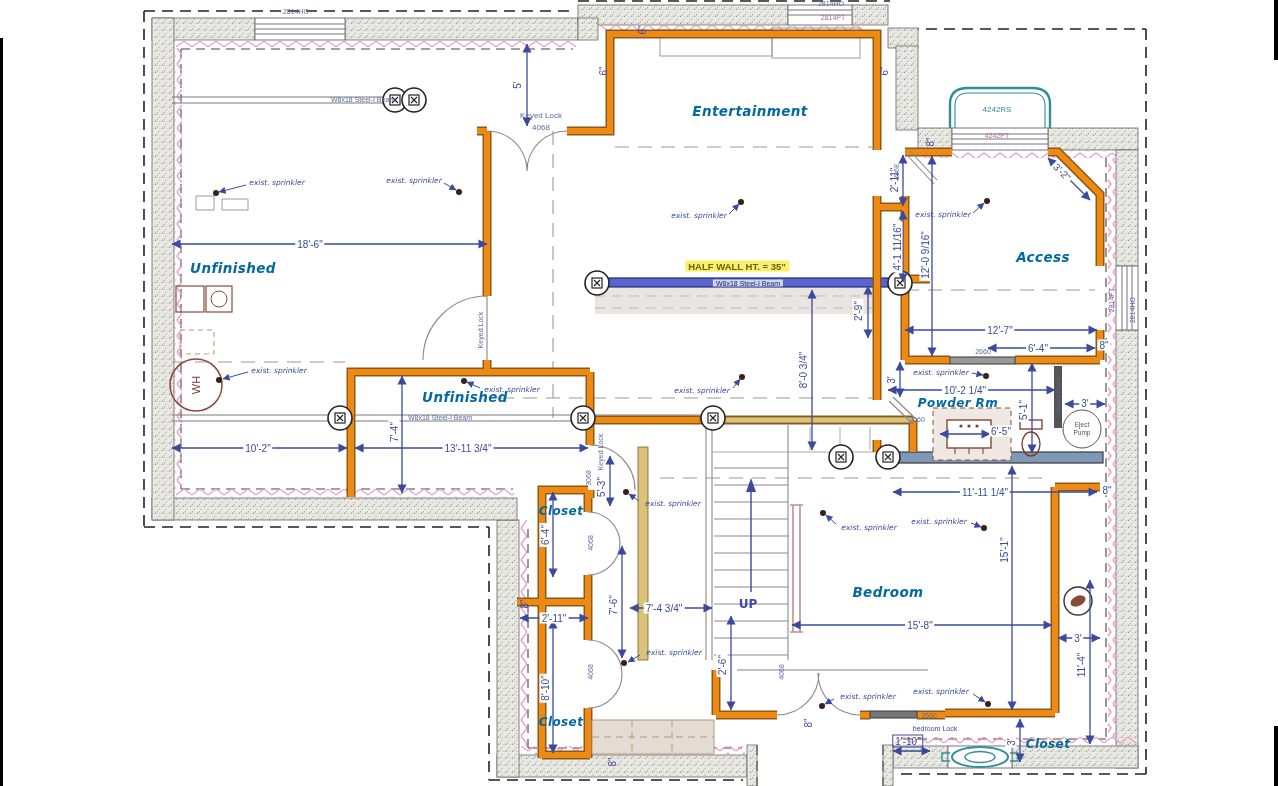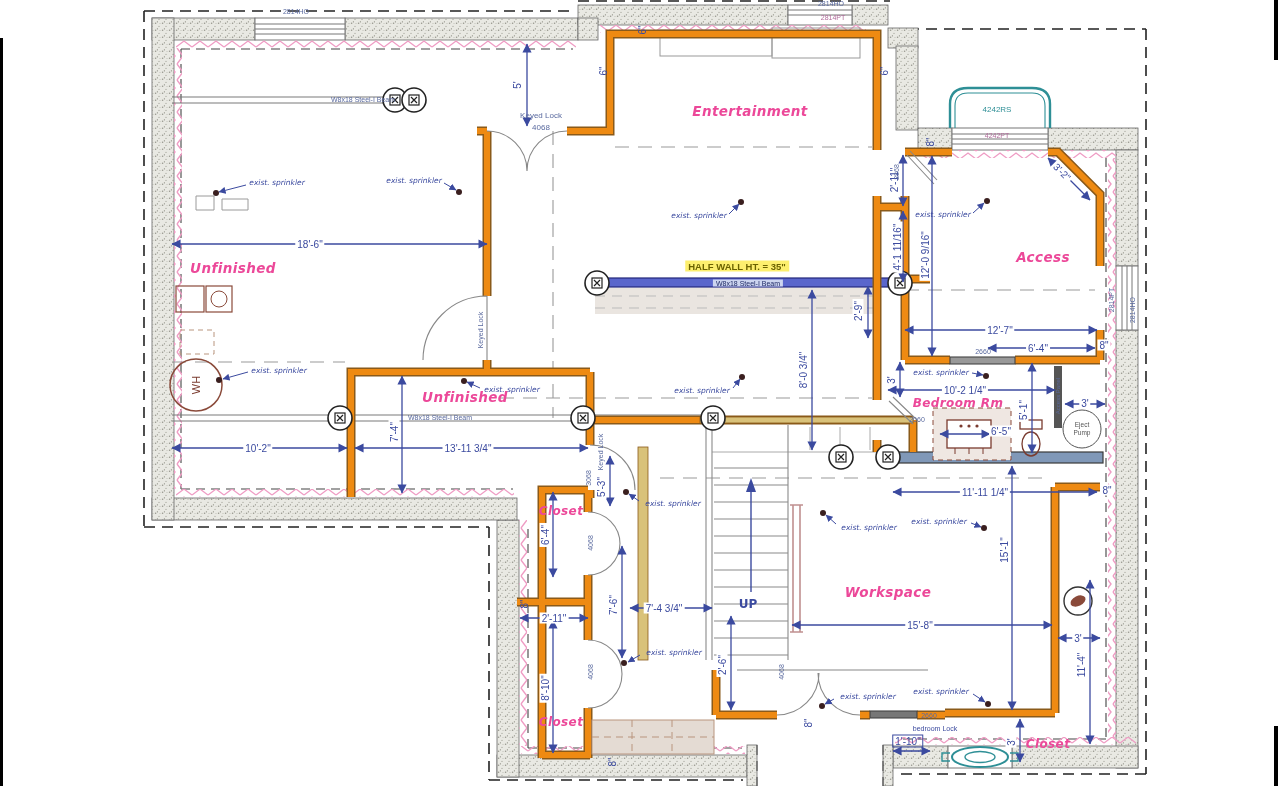--- a/index.html
+++ b/index.html
@@ -4,21 +4,21 @@
 <style>
   html,body{margin:0;padding:0;background:#fff}
   #plan{position:relative;width:1278px;height:786px;background:#fff;overflow:hidden;
         font-family:"Liberation Sans",sans-serif}
   #lines{position:absolute;left:0;top:0}
   .L{position:absolute;color:#3b4a9f;font:10px "Liberation Sans",sans-serif;
      white-space:nowrap;transform:translate(-50%,-50%);background:#fff;padding:0 2px;line-height:11px}
   .nobg{background:transparent;padding:0}
   .v{transform:translate(-50%,-50%) rotate(-90deg)}
   .d45{transform:translate(-50%,-50%) rotate(45deg);background:transparent}
-  .room{font:italic 600 13.5px "DejaVu Sans",sans-serif;color:#ec4899;background:transparent;letter-spacing:.4px}
+  .room{font:italic 600 13.5px "DejaVu Sans",sans-serif;color:#0369a1;background:transparent;letter-spacing:.4px}
   .note{font:italic 7.5px "DejaVu Sans",sans-serif;color:#3b4a9f;background:transparent;padding:0}
   .tiny{font:7px "Liberation Sans",sans-serif;color:#5a6a9f;background:transparent;padding:0;line-height:8px}
   .tv{transform:translate(-50%,-50%) rotate(-90deg)}
   .teal{color:#2e8f96}
   .pink{color:#b06a9a}
   .brown{color:#7a3b2f;background:transparent}
   .hl{background:#fdef6e;color:#6b6200;font:600 9.5px "Liberation Sans",sans-serif;padding:0 3px}
   .pill{background:#cdd5f0;color:#1f2a66;font:7px "Liberation Sans",sans-serif;padding:0 3px}
   .boxed{border:1px solid #3b4a9f;background:transparent}
   .up{font:600 12px "DejaVu Sans",sans-serif;color:#3b4a9f;background:transparent}
@@ -276,22 +276,22 @@
     <path marker-end="url(#ar)" d="M834,699 L825,704"></path>
     <path marker-end="url(#ar)" d="M973,694 L985,702"></path>
   </g>
 </g>
 </svg>
 
 <div class="L room" style="left:233px;top:268px">Unfinished</div>
 <div class="L room" style="left:750px;top:111px">Entertainment</div>
 <div class="L room" style="left:1043px;top:257px">Access</div>
 <div class="L room" style="left:465px;top:397px">Unfinished</div>
-<div class="L room" style="left:958px;top:403px;font-size:12px">Bedroom Rm</div>
-<div class="L room" style="left:888px;top:592px">Workspace</div>
+<div class="L room" style="left:958px;top:403px;font-size:12px">Powder Rm</div>
+<div class="L room" style="left:888px;top:592px">Bedroom</div>
 <div class="L room" style="left:561px;top:511px;font-size:12px">Closet</div>
 <div class="L room" style="left:561px;top:722px;font-size:12px">Closet</div>
 <div class="L room" style="left:1048px;top:744px;font-size:12px">Closet</div>
 
 <div class="L" style="left:310px;top:244px">18'-6"</div>
 <div class="L" style="left:258px;top:448px">10'-2"</div>
 <div class="L" style="left:468px;top:448px">13'-11 3/4"</div>
 <div class="L" style="left:1000px;top:330px">12'-7"</div>
 <div class="L" style="left:1038px;top:348px">6'-4"</div>
 <div class="L" style="left:965px;top:390px">10'-2 1/4"</div>

